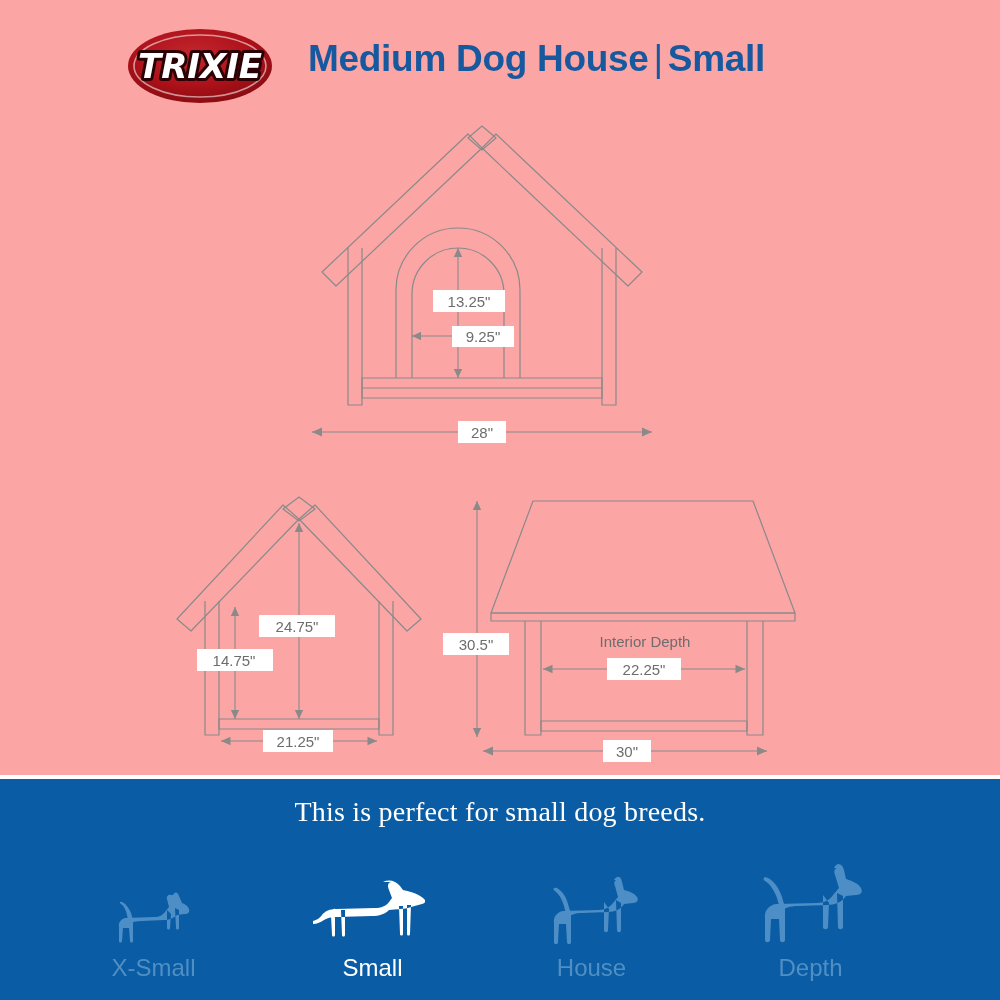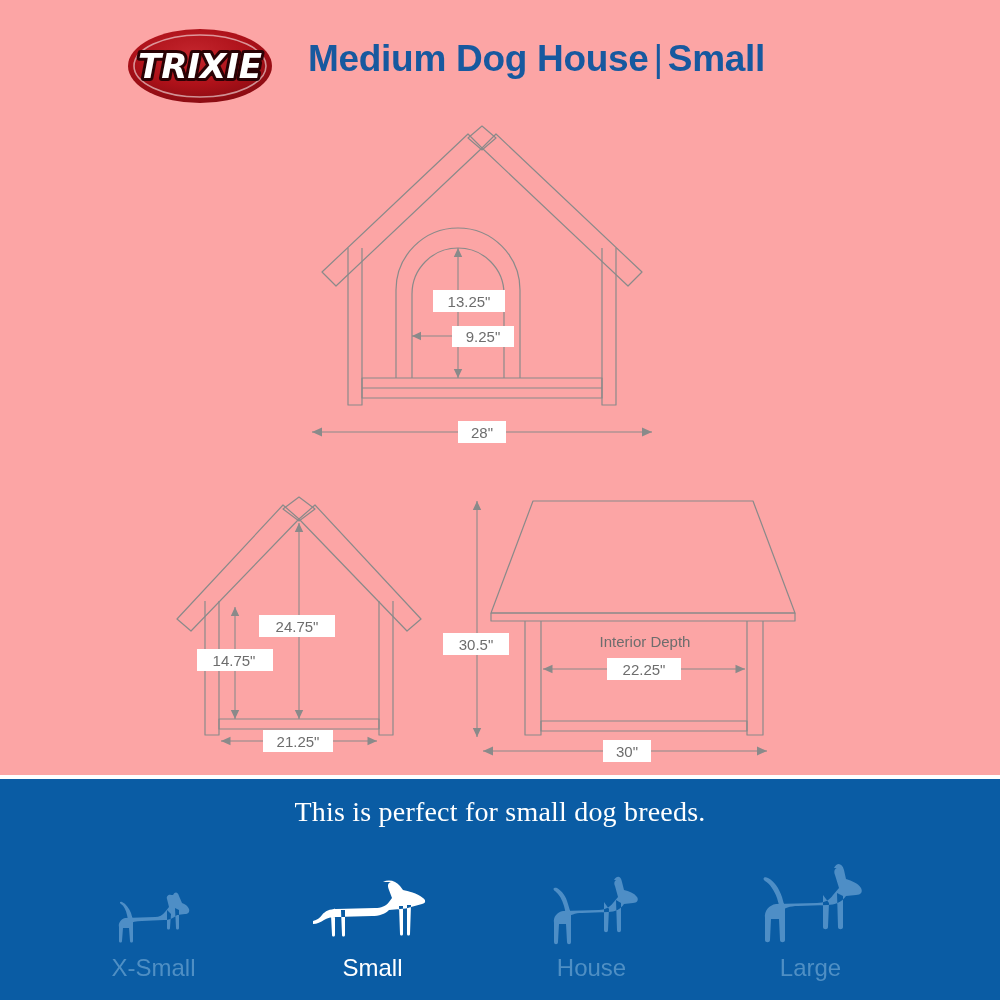--- a/index.html
+++ b/index.html
@@ -297,20 +297,20 @@
           <svg width="118" height="88" viewBox="0 0 118 88">
             <path class="dogfill" d="M82 6 c3 -6 8 -5 10 2 l2 9 c6 2 12 4 15 9 c2 4 0 7 -5 7 l-10 1
               c-4 6 -11 9 -19 9 l-29 1 c-8 0 -14 2 -17 6 l-4 -14 c-3 -8 -7 -14 -12 -17
               c-3 -2 -1 -5 3 -3 c6 3 11 10 14 19 l3 11 l0 32 c0 3 -5 3 -5 0 l-1 -21 l-8 0 l-1 21
               c0 3 -5 3 -5 0 l0 -22 c-1 -7 4 -13 11 -14 l41 -1 c7 0 13 -3 16 -8 l6 -7 l-4 -13
               c-2 -5 1 -8 4 -7 z
               M71 33 l0 32 c0 3 5 3 5 0 l1 -24 z
               M85 31 l1 34 c0 3 5 3 5 0 l0 -31 z"></path>
           </svg>
         </div>
-        <div class="size-label">Large</div>
+        <div class="size-label">Depth</div>
       </div>
 
 
     </div>
   </div>
 
 </div>
 
 </body></html>

